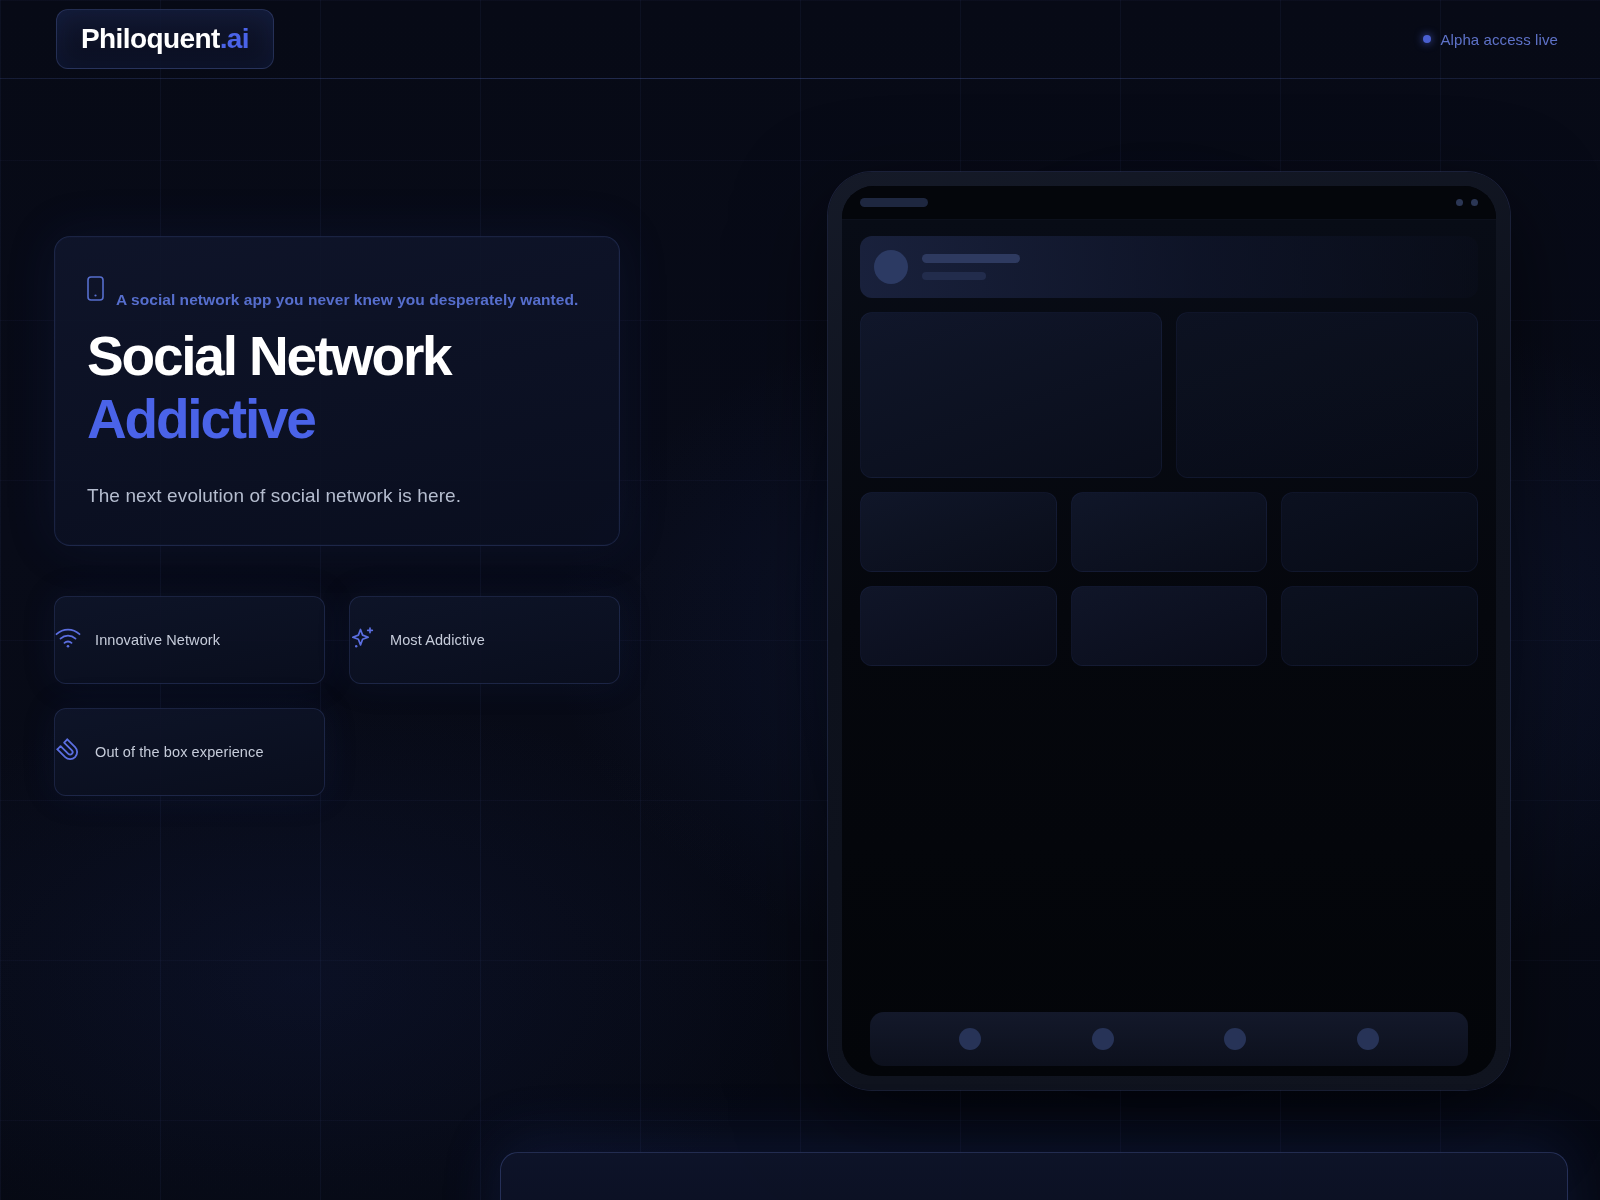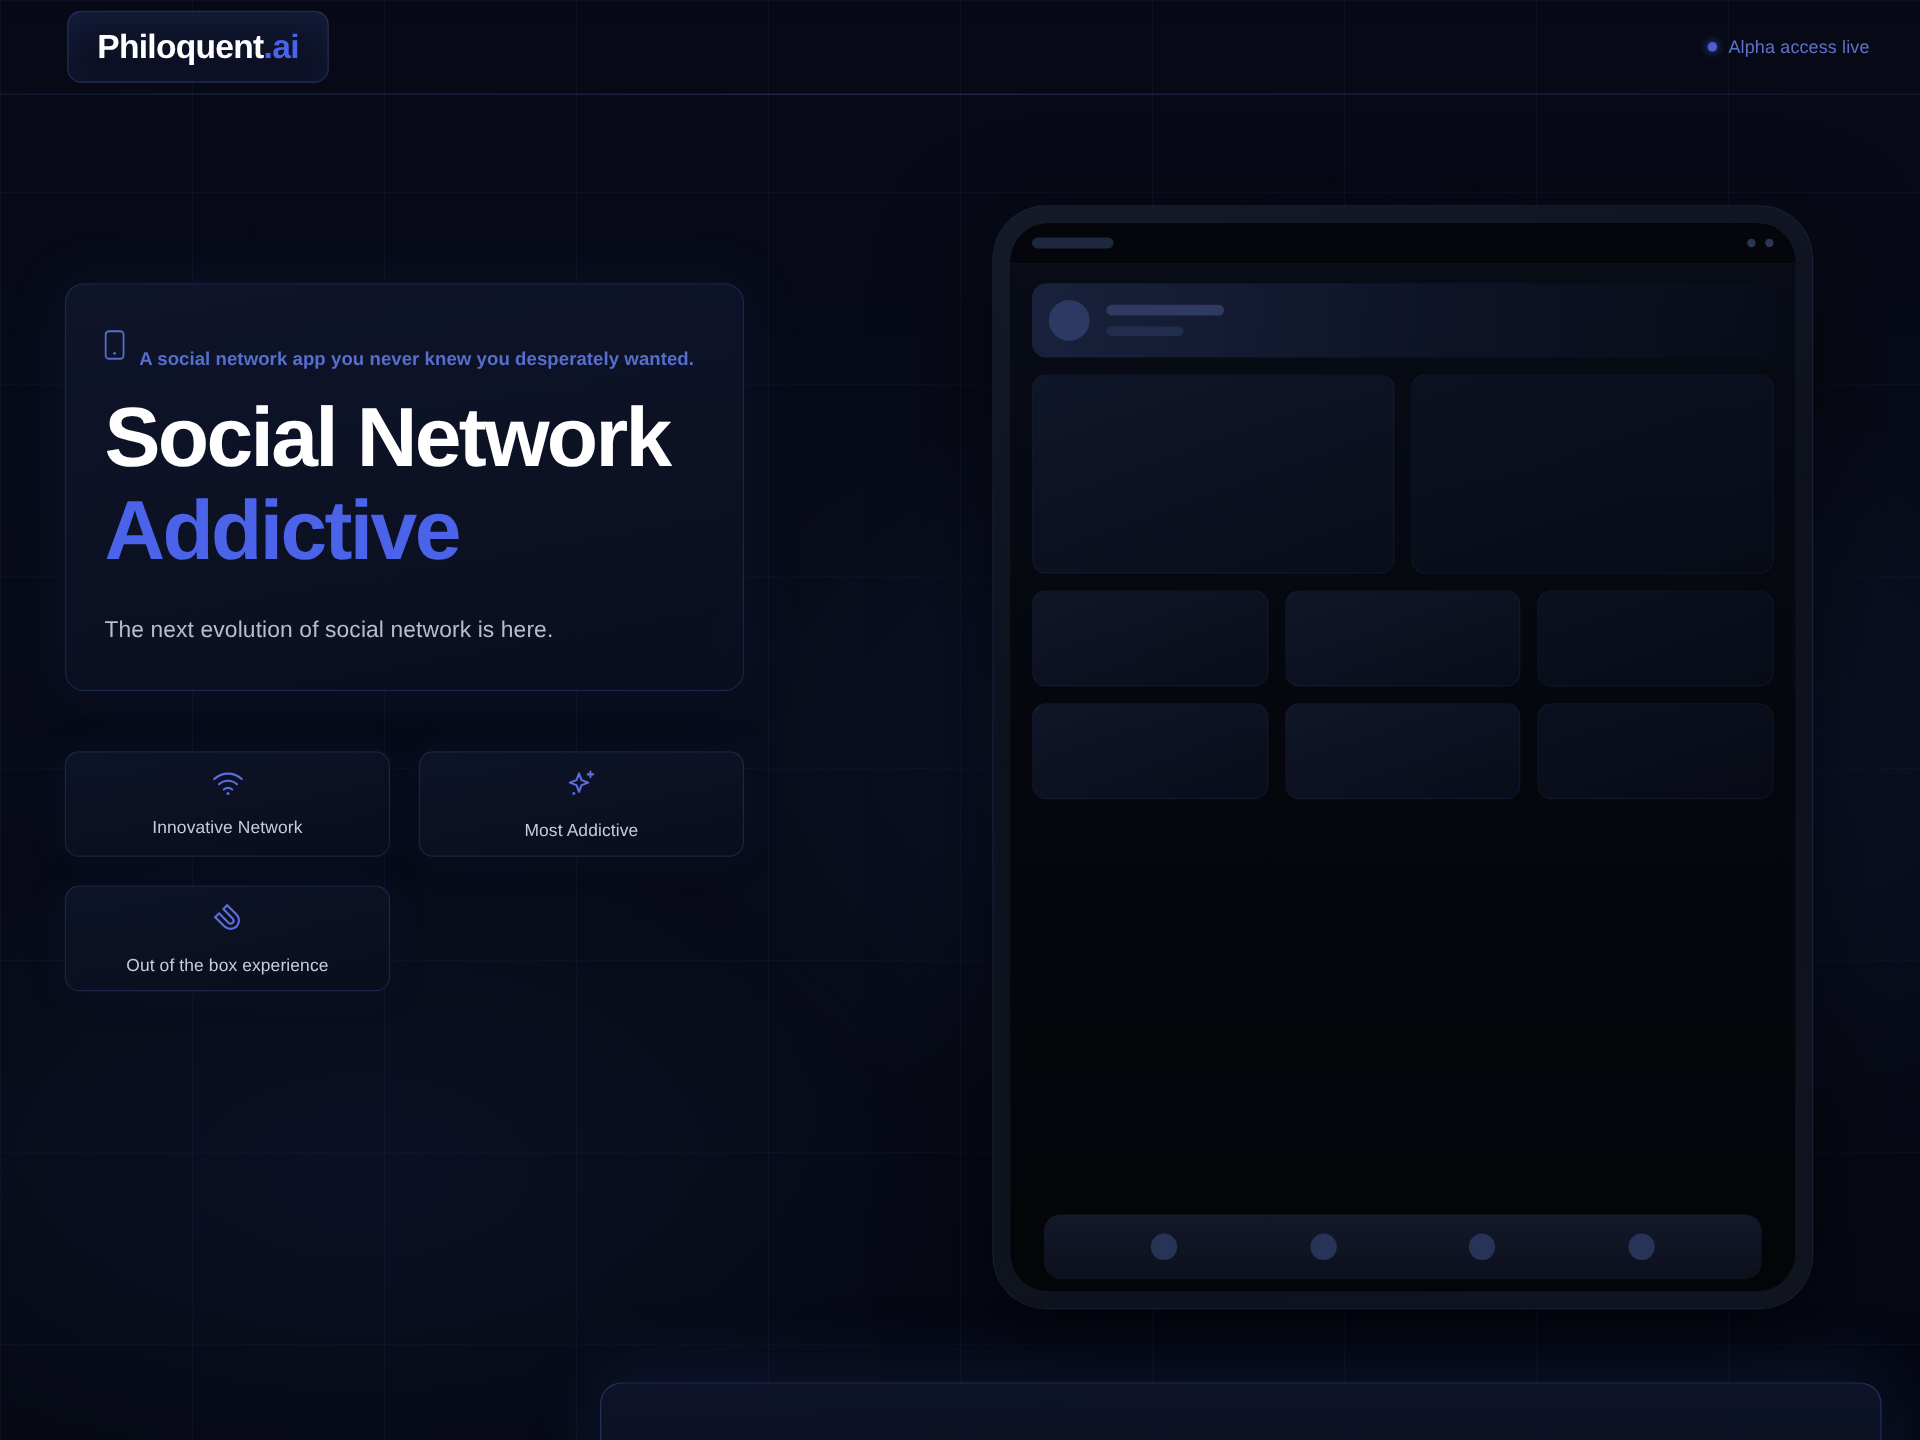--- a/index.html
+++ b/index.html
@@ -125,21 +125,21 @@
   }
   .phone-icon { flex: 0 0 auto; display: block; }
   .eyebrow-text {
     font-size: 15.5px;
     font-weight: bold;
     color: #566ecd;
     letter-spacing: 0.05px;
     margin-top: 20px;
   }
   .hero-title {
-    font-size: 70px;
+    font-size: 55px;
     font-weight: bold;
     line-height: 1.0;
     letter-spacing: -2.2px;
     color: #ffffff;
   }
   .hero-title .accent { color: #4a63e8; display: block; margin-top: 8px; }
   .hero-sub {
     margin-top: 38px;
     font-size: 19px;
     color: #b5bdcf;
@@ -192,23 +192,22 @@
     grid-template-columns: 271px 271px;
     grid-gap: 24px 24px;
   }
   .tile {
     height: 88px;
     border: 1px solid rgba(88,108,185,0.22);
     border-radius: 12px;
     background: linear-gradient(170deg, rgba(15,21,42,0.9), rgba(10,14,30,0.9));
     box-shadow: 0 0 34px rgba(30,48,120,0.14);
     display: flex;
-    flex-direction: column;
-    align-items: center;
-    justify-content: center;
+    flex-direction: row;
+    align-items: center;
     gap: 14px;
     cursor: pointer;
   }
   .tile-icon { display: block; }
   .tile-label {
     font-size: 14.5px;
     color: #c6ccda;
     letter-spacing: 0.1px;
   }
 

